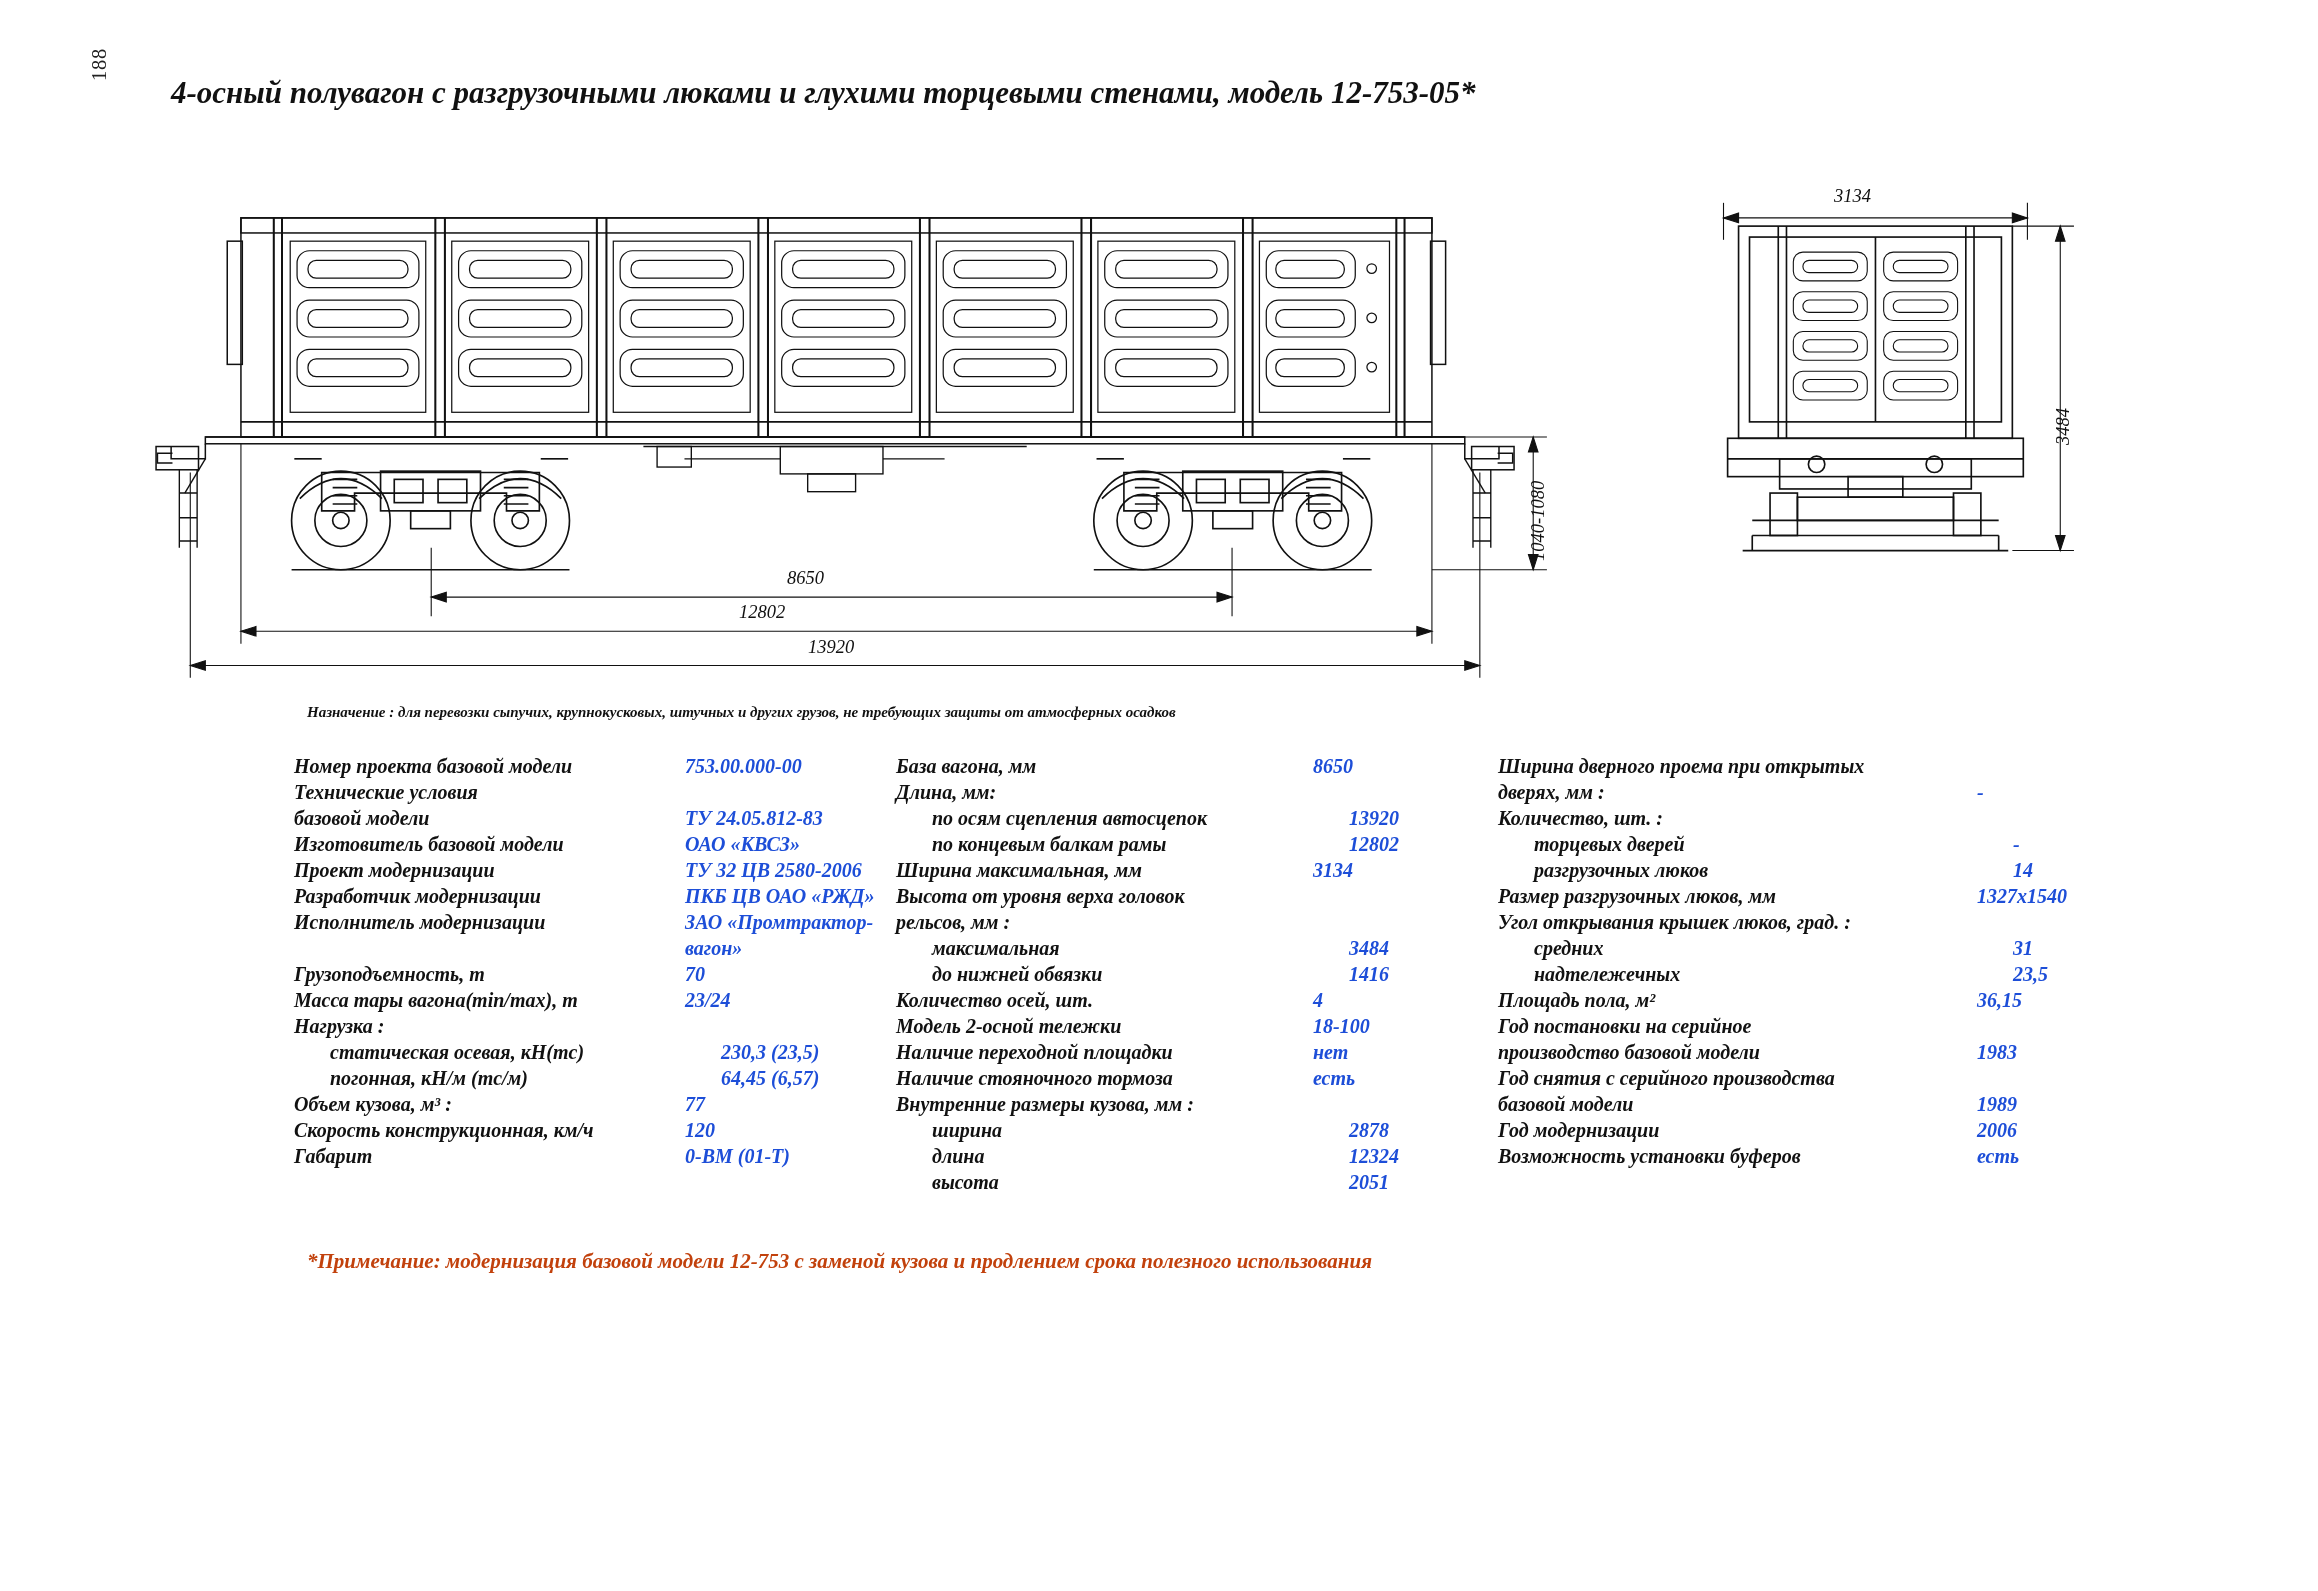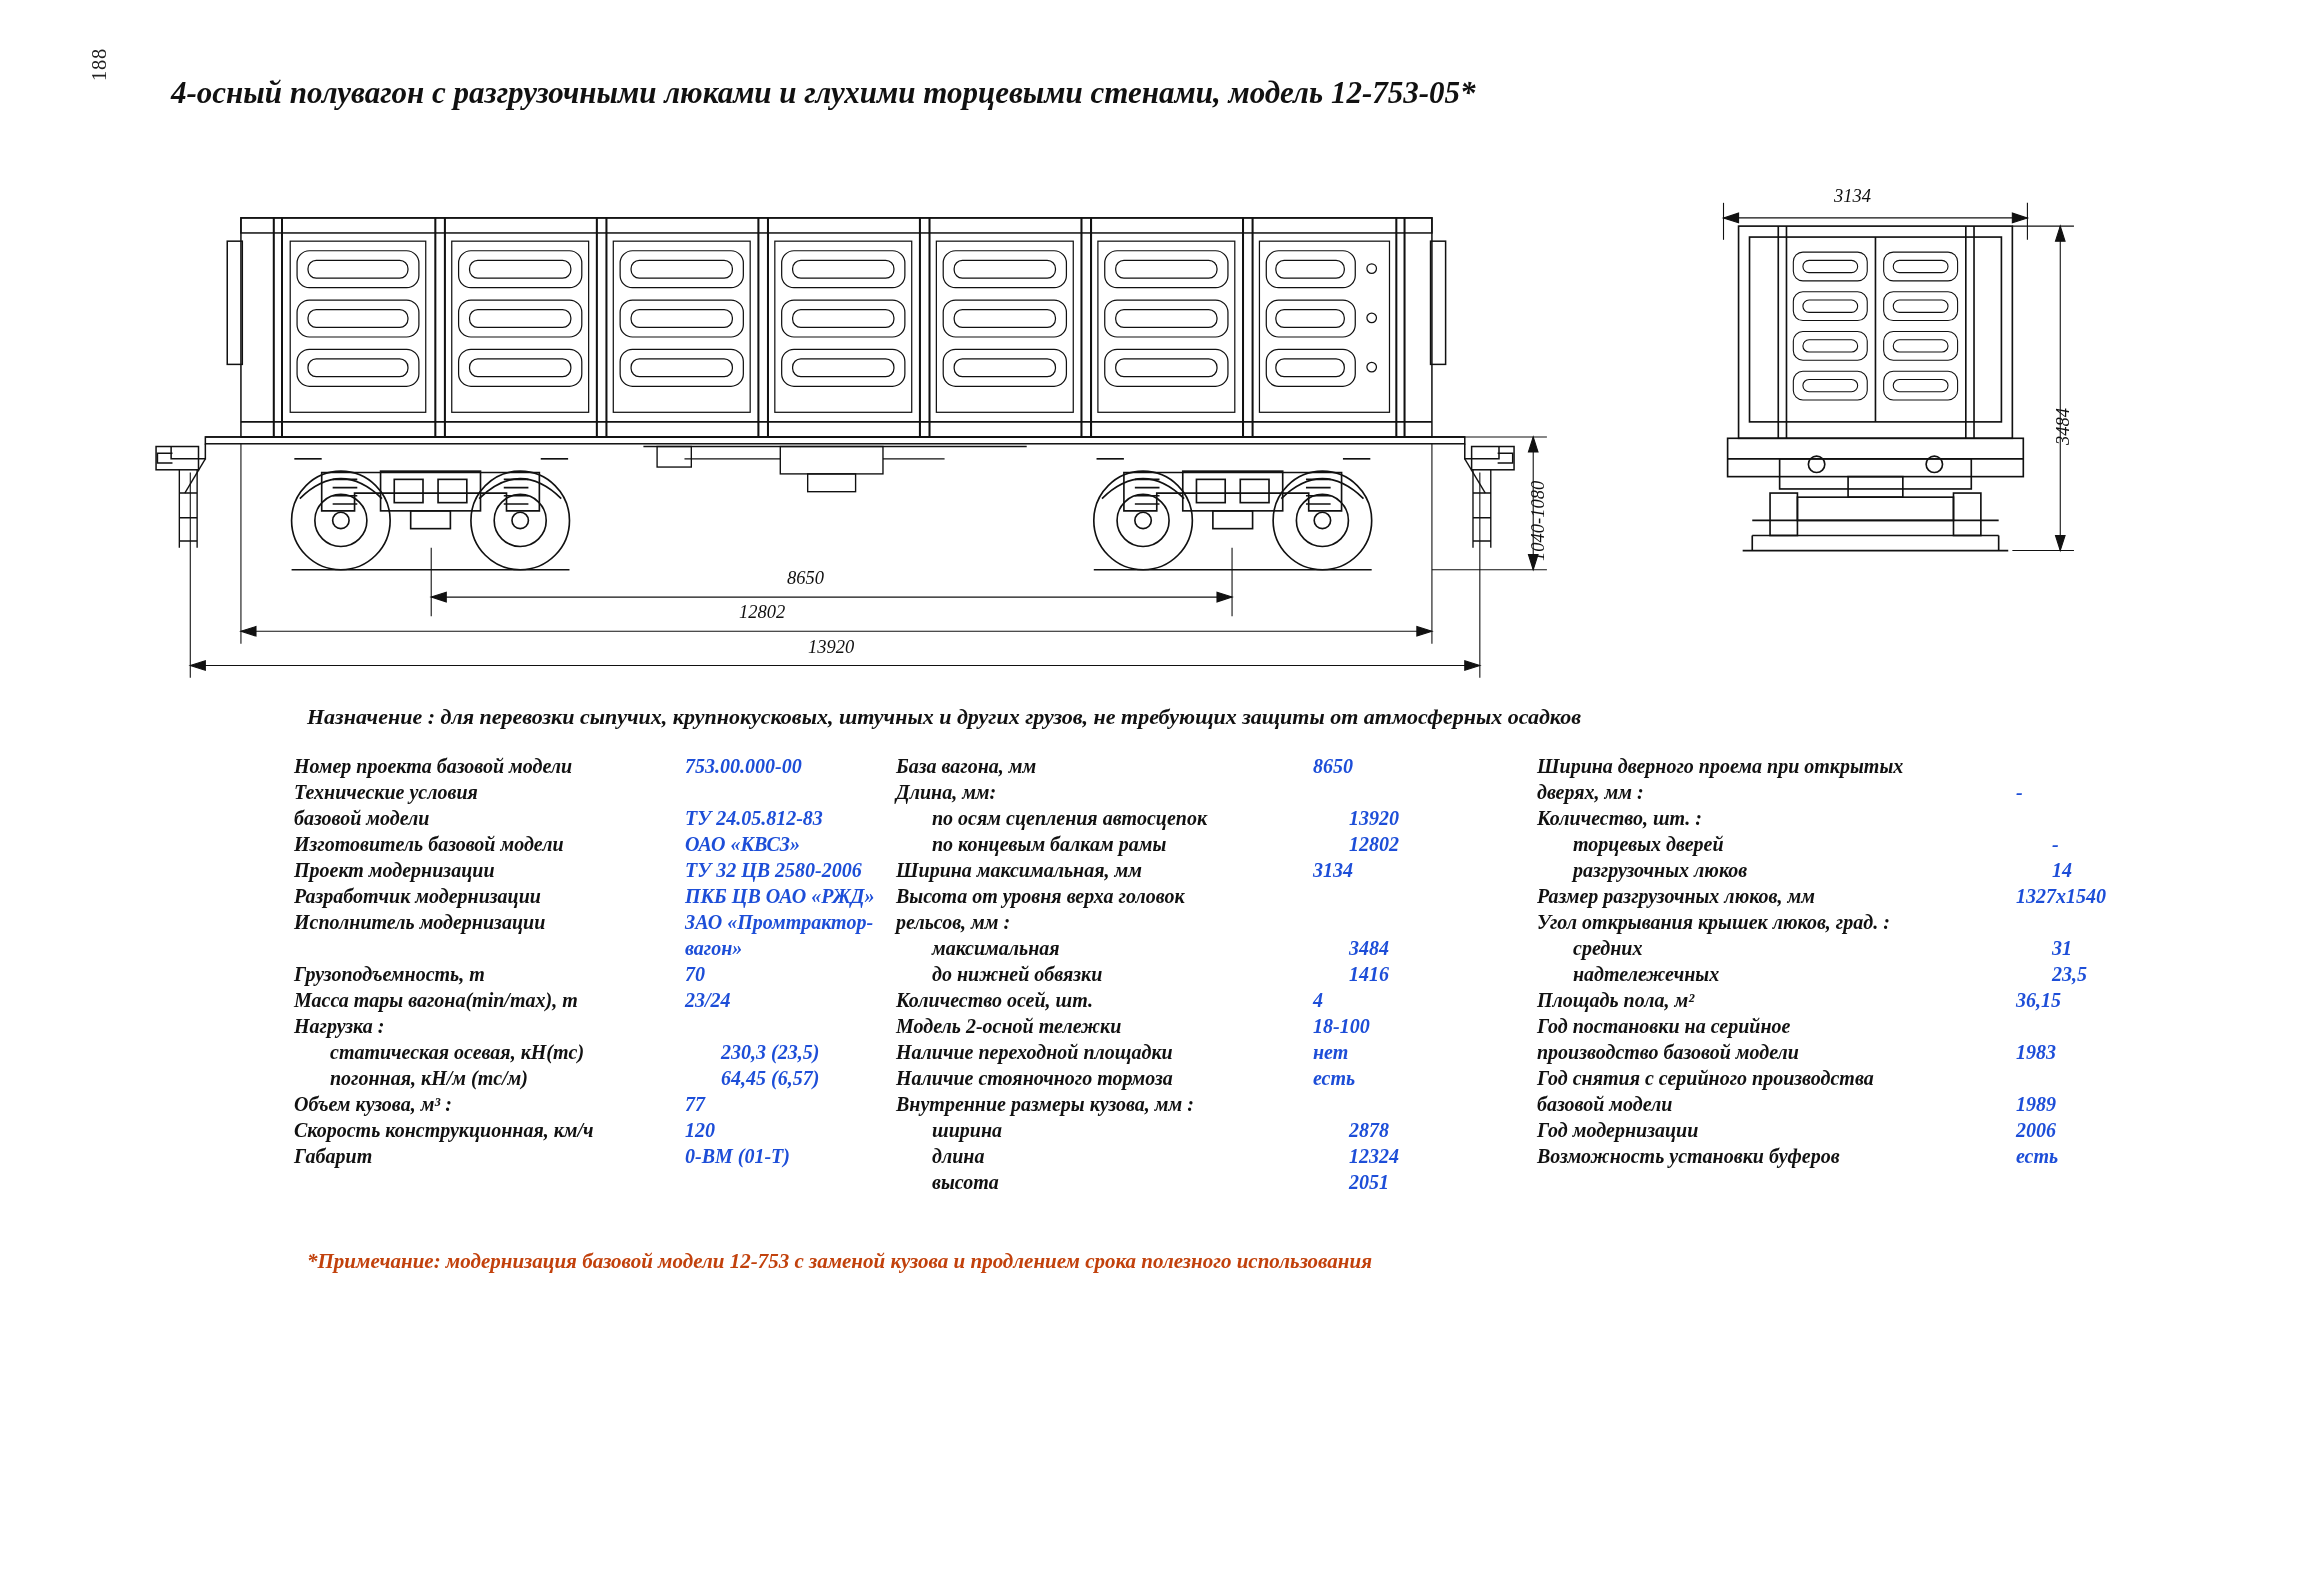--- a/index.html
+++ b/index.html
@@ -22,38 +22,38 @@
   
   .drawing{position:absolute;left:0;top:137px;width:2319px;height:541px;}
   svg.dwg{position:absolute;left:0;top:0;}
 
   .dimtxt{position:absolute;font-size:18.5px;font-style:italic;color:#111;font-family:"Liberation Serif",serif;}
   .vert{transform:rotate(-90deg);transform-origin:left top;white-space:nowrap;}
 
   
   .purpose{
     position:absolute;left:307px;top:704px;width:1985px;
-    font-size:22px;font-style:italic;font-weight:bold;color:#111;white-space:nowrap;
+    font-size:15px;font-style:italic;font-weight:bold;color:#111;white-space:nowrap;
   }
 
   
   .specs{position:absolute;left:294px;top:753px;width:1985px;height:452px;}
   .col{position:absolute;top:0;}
   .col1{left:0;width:602px;}
   .col2{left:602px;width:602px;}
   .col3{left:1204px;width:684px;}
 
   .row{display:flex;align-items:flex-start;line-height:1.30;}
   .row .lbl{font-size:20px;font-style:italic;font-weight:bold;color:#111;}
   .row .val{font-size:20px;font-style:italic;font-weight:bold;color:#1d4ed8;}
   .col1 .lbl{width:391px;flex:none;}
   .col1 .val{width:205px;}
   .col2 .lbl{width:417px;flex:none;}
   .col2 .val{width:178px;}
-  .col3 .lbl{width:479px;flex:none;margin-left:39px;}
+  .col3 .lbl{width:479px;flex:none;}
   .col3 .val{width:198px;}
   .ind{padding-left:36px;}
 
   .note{
     position:absolute;left:307px;top:1249px;width:1985px;
     font-size:21px;font-style:italic;font-weight:bold;color:#c2410c;white-space:nowrap;
   }
 </style>
 </head>
 <body>

